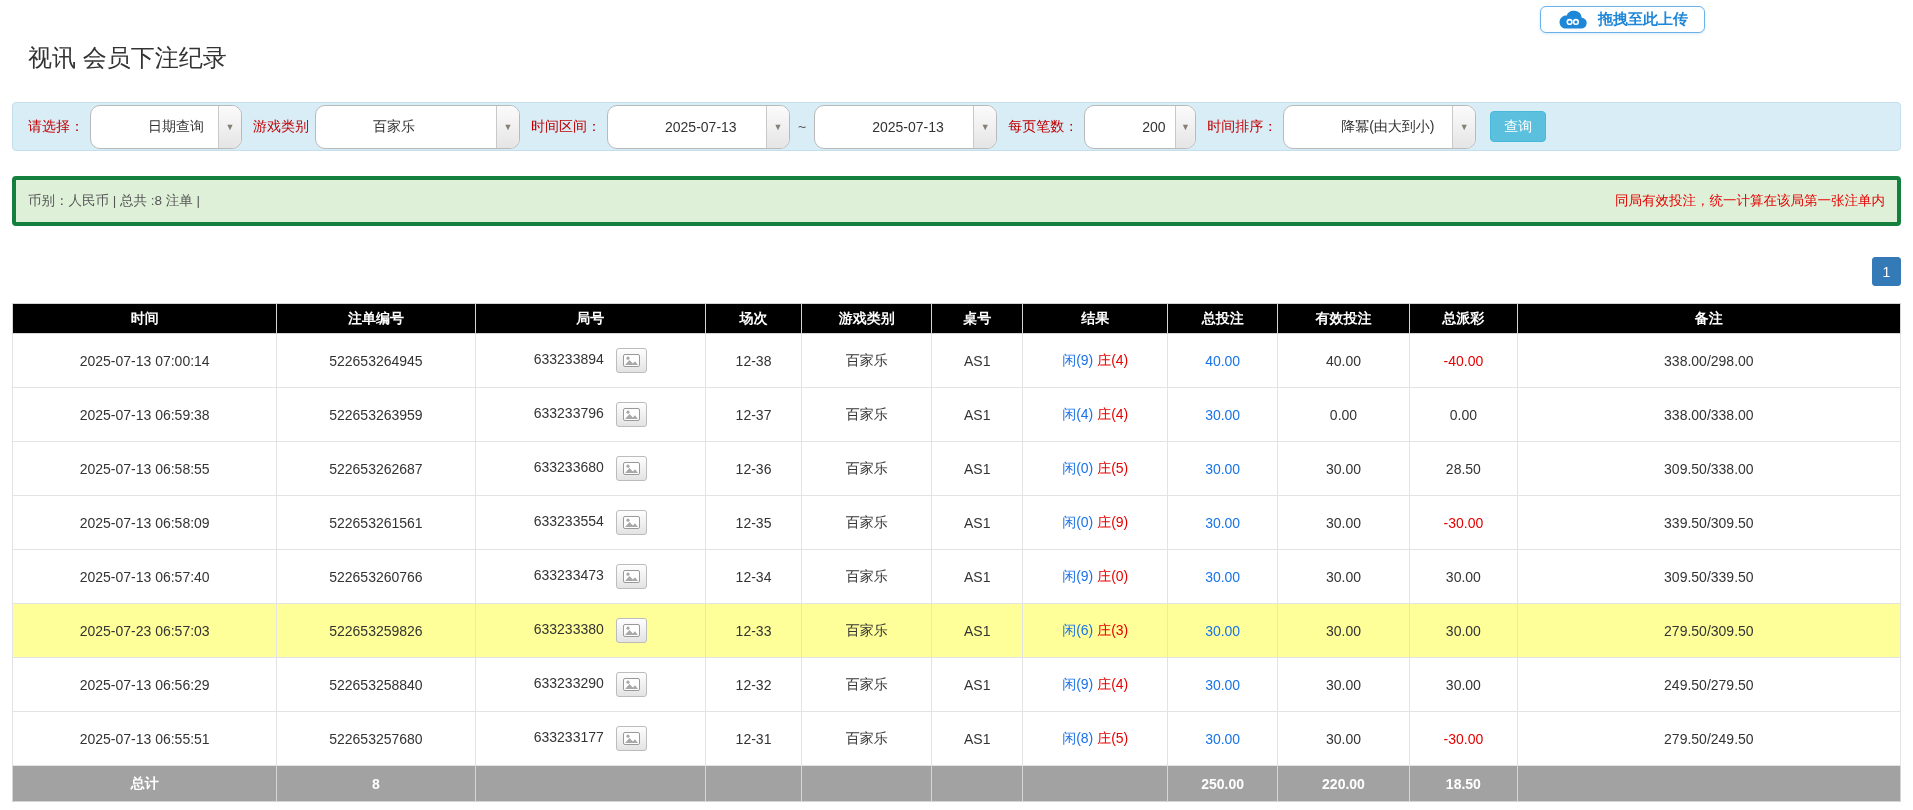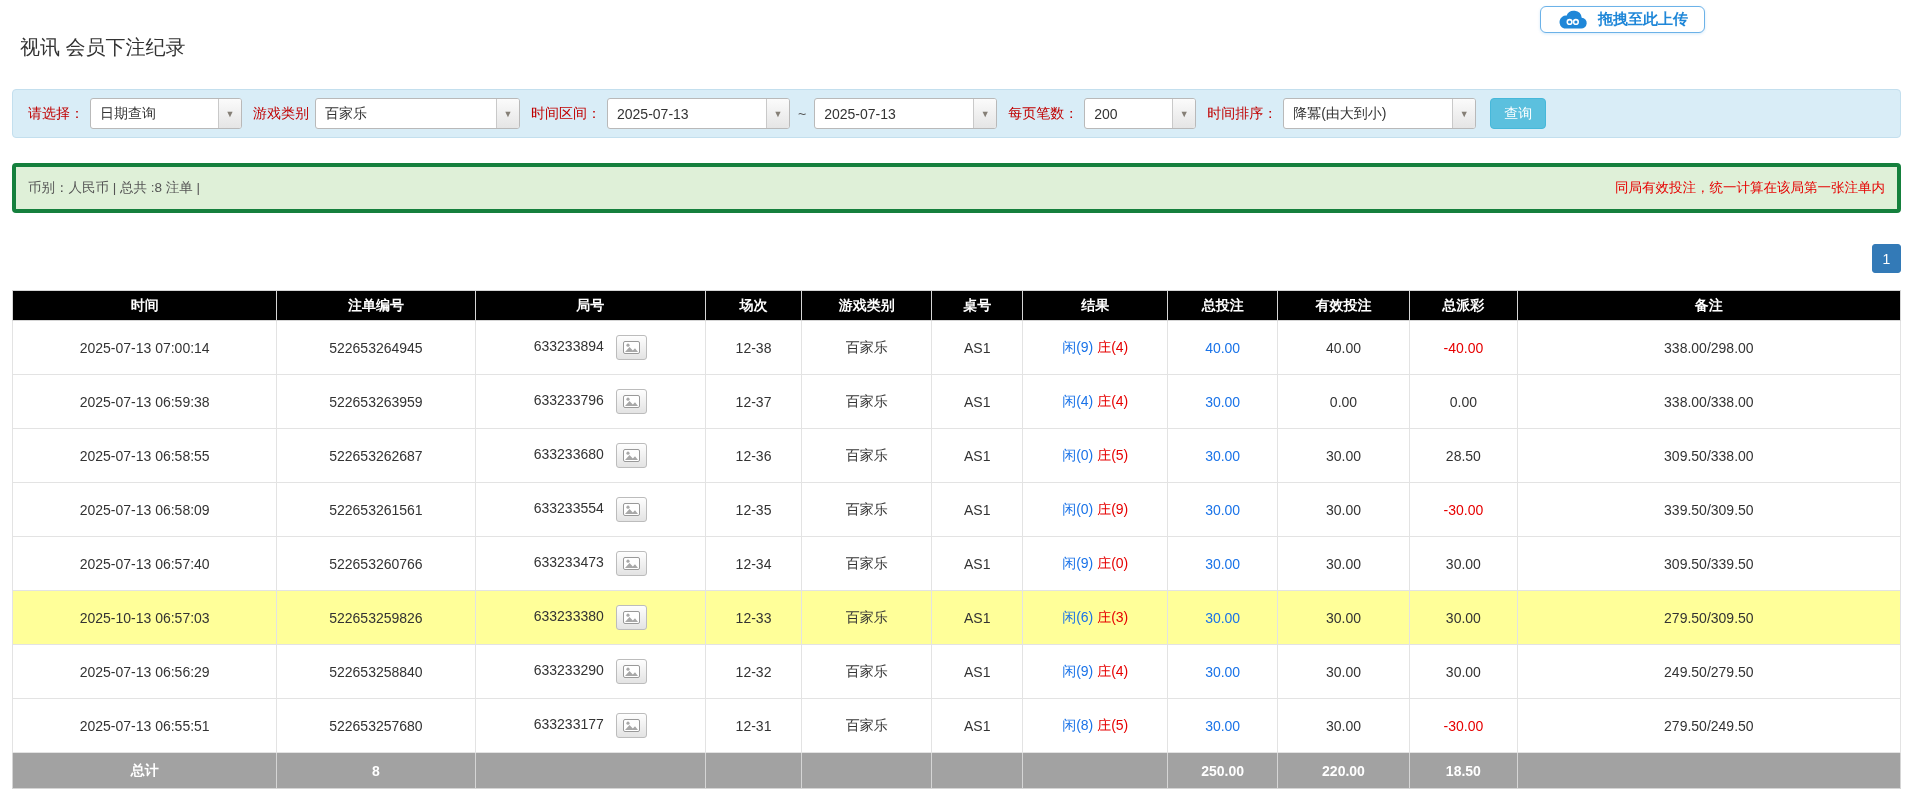--- a/index.html
+++ b/index.html
@@ -4,40 +4,40 @@
 <style>
   * { box-sizing: border-box; }
   html, body { margin: 0; padding: 0; }
   body {
     width: 1913px; height: 810px; overflow: hidden; position: relative;
     font-family: "Liberation Sans", "DejaVu Sans", sans-serif;
     background: #fff; color: #333; font-size: 14px;
   }
   .page { padding: 0 12px; }
 
-  .page-title { margin: 8px; padding-top: 26px; font-size: 20px; font-weight: 400; color: #333; }
+  .page-title { margin: 16px; padding-top: 26px; font-size: 24px; font-weight: 400; color: #333; }
 
   .upload-btn {
     position: absolute; top: 6px; right: 208px;
     display: flex; align-items: center; gap: 10px;
     background: #fff; border: 1px solid #6cb2e8; border-radius: 6px;
     padding: 5px 16px; height: 27px;
     color: #1f87d8; font-weight: 700; font-size: 15px; font-family: inherit;
     cursor: pointer; box-shadow: 0 1px 3px rgba(30,136,229,.18);
   }
 
   .filter-bar {
     margin-top: 28px; height: 49px;
     background: #d9edf7; border: 1px solid #c3dfee; border-radius: 4px;
     padding: 8px 10px; display: flex; align-items: center; gap: 6px;
   }
   .flabel { color: #c00000; font-weight: 400; white-space: nowrap; margin-left: 5px; }
   .combo {
-    display: flex; align-items: center; height: 31px; overflow: hidden;
-    background: #fff; border: 1px solid #b9b9b9; border-radius: 3px; cursor: pointer;
+    display: flex; align-items: center; height: 44px; overflow: hidden;
+    background: #fff; border: 1px solid #b9b9b9; border-radius: 10px; cursor: pointer; padding-left: 48px;
   }
   .combo-text { flex: 1; padding: 0 9px; color: #333; white-space: nowrap; text-align: left; font-size: 14px; }
   .combo-arrow {
     width: 23px; align-self: stretch; border-left: 1px solid #c9c9c9;
     background: linear-gradient(#fbfbfb, #e5e5e5);
     display: flex; align-items: center; justify-content: center;
     color: #857f76; font-size: 9px;
   }
   .tilde { color: #555; padding: 0 2px; }
   .search-btn {
@@ -309,21 +309,21 @@
     <td>
       <span class="player">闲(9)</span>
       <span class="banker">庄(0)</span>
     </td>
     <td class="cell-total-bet">30.00</td>
     <td>30.00</td>
     <td>30.00</td>
     <td>309.50/339.50</td>
   </tr>
         <tr class="highlight">
-    <td>2025-10-13 06:57:03</td>
+    <td>2025-07-23 06:57:03</td>
     <td>522653259826</td>
     <td>
       <span>633233380</span>
       <button class="media-btn">
         <svg width="17" height="13" viewBox="0 0 17 13" aria-hidden="true">
           <rect x="0.5" y="0.5" width="16" height="12" rx="1.5" fill="#fff" stroke="#999"></rect>
           <circle cx="5" cy="4.2" r="1.6" fill="#a8a8a8"></circle>
           <path d="M2 11 L6.5 6 L9.8 9.4 L12 7.2 L15 11 Z" fill="#a8a8a8"></path>
         </svg>
       </button>

